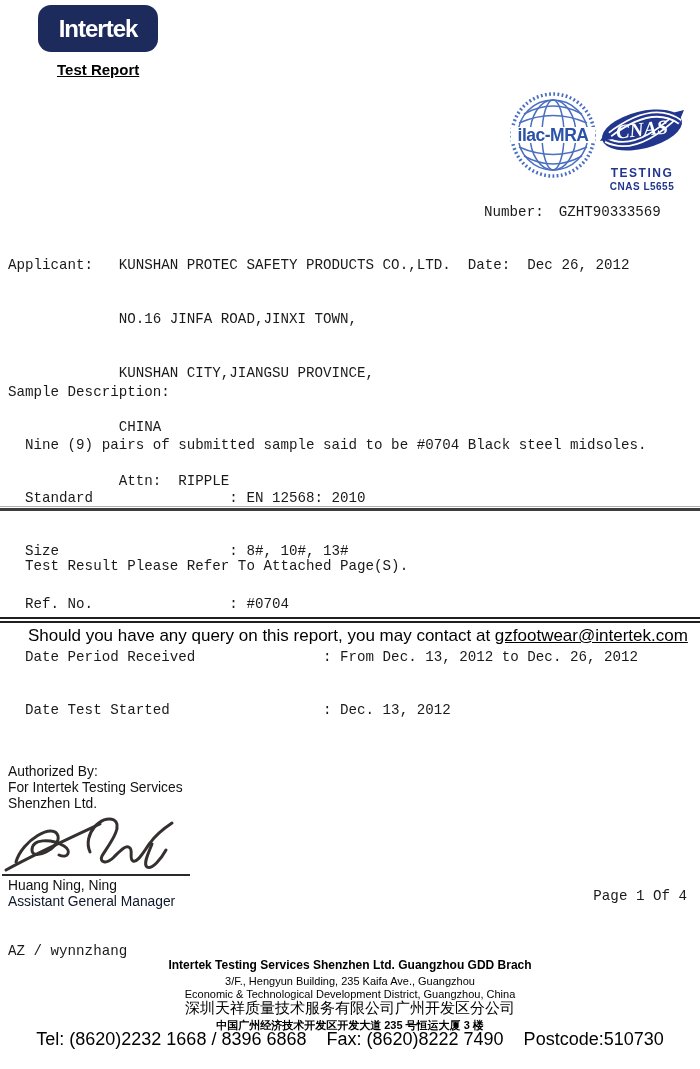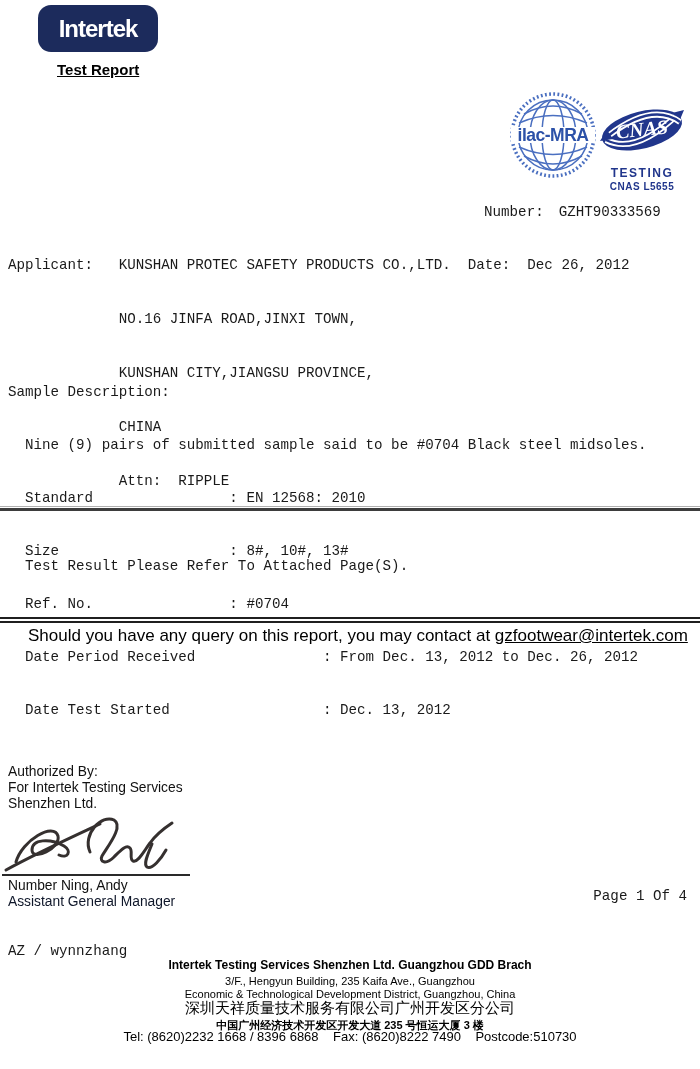--- a/index.html
+++ b/index.html
@@ -66,21 +66,21 @@
 
   
   .ref-code { left:8px; top:943px; }
   .page-indicator { right:13px; top:888px; }
   .fline { left:0; width:700px; text-align:center; color:#000; }
   .f-company { top:958px; font-size:12px; font-weight:bold; }
   .f-addr1 { top:975px; font-size:11px; }
   .f-addr2 { top:988px; font-size:11px; }
   .f-cn1 { top:999px;  font-size:15px; }
   .f-cn2 { top:1018px; font-size:11px; font-weight:bold; }
-  .f-tel { top:1029px; font-size:13px; white-space:pre;text-align:center; }
+  .f-tel { top:1029px; font-size:18px; white-space:pre;text-align:center; }
 </style>
 </head>
 <body>
 
 <div class="page">
 
   <div class="abs intertek-logo">
     <span>Intertek</span>
   </div>
 
@@ -162,21 +162,21 @@
     <svg width="190" height="66" viewBox="0 0 190 66">
       <g fill="none" stroke="#35302f" stroke-width="3" stroke-linecap="round" stroke-linejoin="round">
         <path d="M4,60 C35,43 70,27 98,14"></path>
         <path d="M14,52 C20,30 52,12 56,26 C59,38 30,52 30,40 C30,29 48,28 62,36 C70,41 66,49 57,45"></path>
         <path d="M88,42 C80,24 100,4 112,10 C122,16 106,36 100,46 C97,52 104,55 112,47 C118,41 124,34 128,38 C131,41 127,49 131,51 C136,53 142,41 148,33 C153,26 161,19 170,13"></path>
         <path d="M150,34 C146,44 141,54 145,57 C150,60 159,49 164,40"></path>
       </g>
     </svg>
   </div>
   <div class="abs sig-rule"></div>
-  <div class="abs signer-name">Number Ning, Andy</div>
+  <div class="abs signer-name">Huang Ning, Ning</div>
   <div class="abs signer-title">Assistant General Manager</div>
 
   <div class="abs mono ref-code">AZ / wynnzhang</div>
   <div class="abs mono page-indicator">Page 1 Of 4</div>
 
   <div class="abs fline f-company">Intertek Testing Services Shenzhen Ltd. Guangzhou GDD Brach</div>
   <div class="abs fline f-addr1">3/F., Hengyun Building, 235 Kaifa Ave., Guangzhou</div>
   <div class="abs fline f-addr2">Economic &amp; Technological Development District, Guangzhou, China</div>
   <div class="abs fline f-cn1">深圳天祥质量技术服务有限公司广州开发区分公司</div>
   <div class="abs fline f-cn2">中国广州经济技术开发区开发大道 235 号恒运大厦 3 楼</div>

